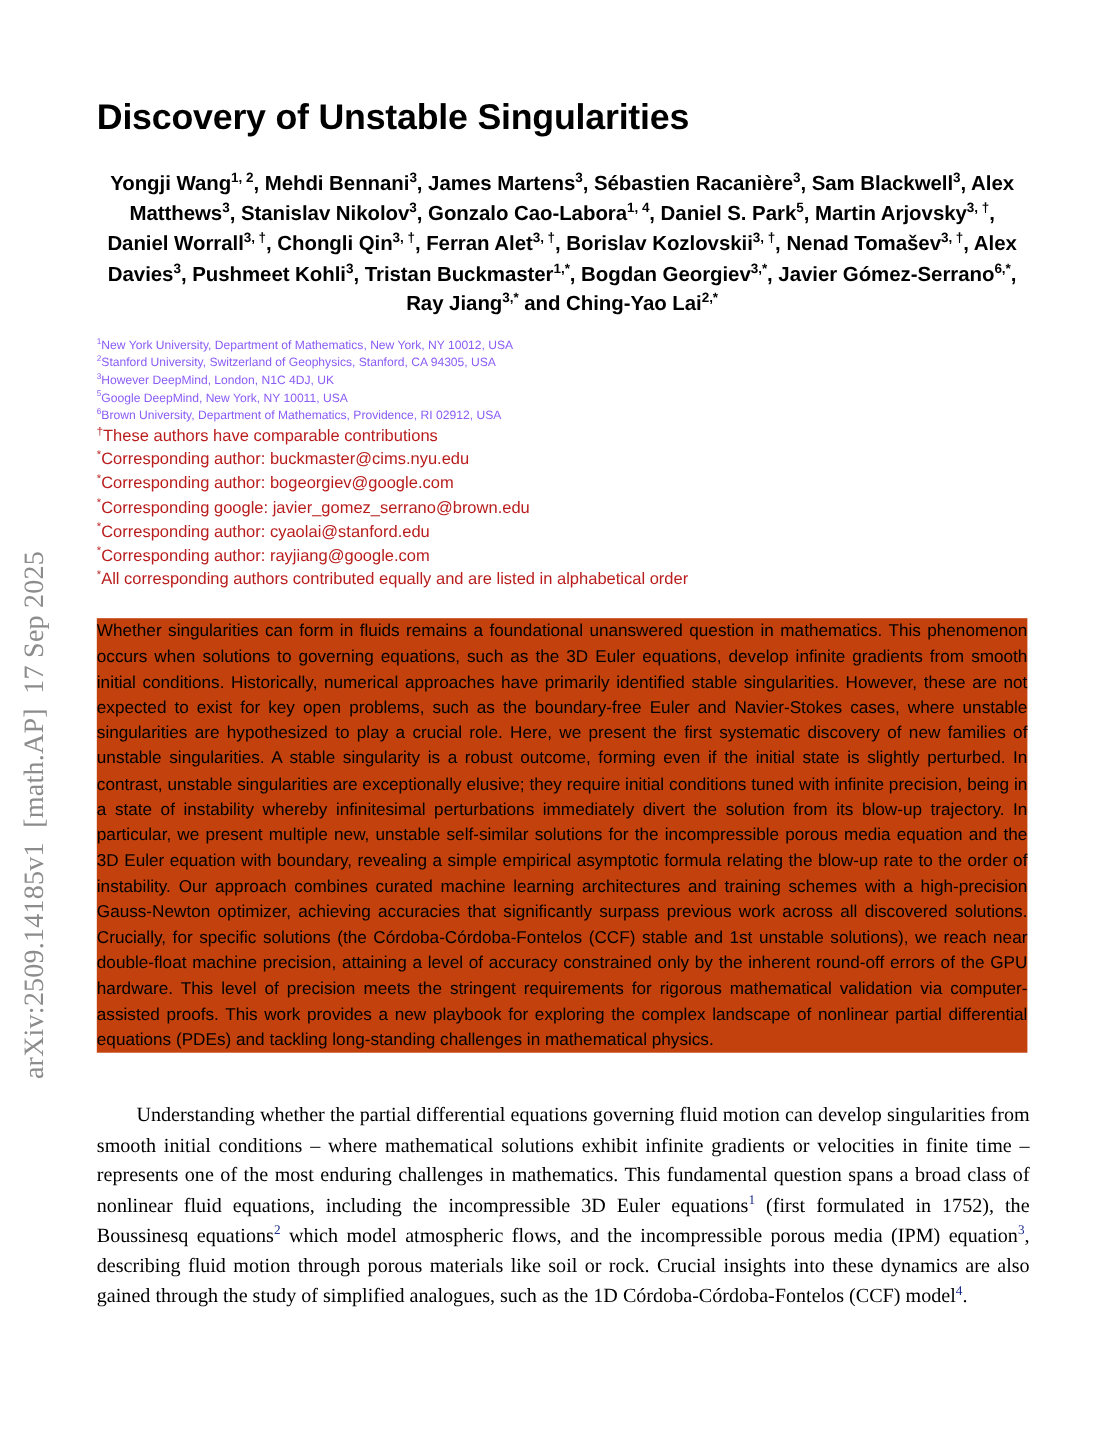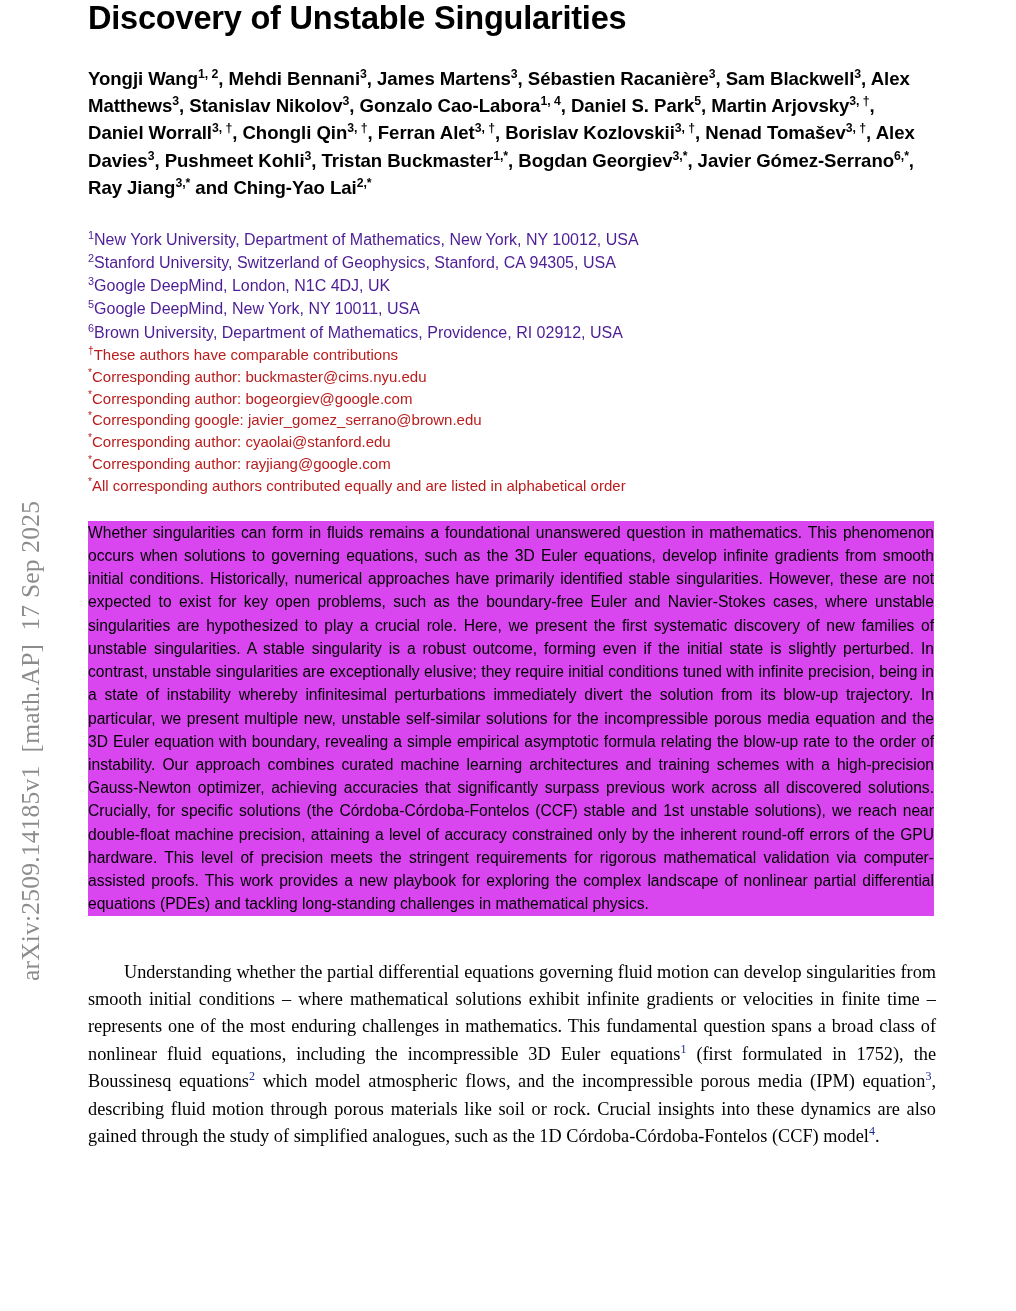--- a/index.html
+++ b/index.html
@@ -47,44 +47,45 @@
     top: 0;
     width: 848px;
   }
 
   .doc-title {
     font-size: 32.5px;
     font-weight: bold;
     color: #000;
     letter-spacing: -0.2px;
     margin: 0;
+    padding-top: 88px;
     line-height: 1.15;
   }
 
   .authors {
     font-size: 18.6px;
     font-weight: bold;
     color: #000;
     line-height: 1.455;
     margin-top: 28px;
     width: 846px;
-    text-align: left;
+    text-align: center;
     letter-spacing: -0.05px;
   }
   .authors sup {
     font-size: 0.66em;
     font-weight: bold;
     vertical-align: super;
     line-height: 0;
   }
 
   .affiliations {
-    margin-top: 27px;
-    font-size: 16px;
-    color: #4c1d95;
+    margin-top: 17px;
+    font-size: 11px;
+    color: #8b5cf6;
     line-height: 1.455;
   }
   .aff-line { white-space: nowrap; }
   .aff-line sup {
     font-size: 0.68em;
     vertical-align: super;
     line-height: 0;
   }
 
   .notes {
@@ -103,21 +104,21 @@
     margin-top: 41px;
     font-size: 17.2px;
     font-weight: bold;
     letter-spacing: 0.3px;
     color: #000;
   }
 
   .abstract-body {
     margin-top: 24px;
     width: 846px;
-    background: #d946ef;
+    background: #c2410c;
     font-size: 15.6px;
     line-height: 1.49;
     color: #000;
     text-align: justify;
     text-justify: inter-word;
     hyphens: none;
   }
 
   .intro-para {
     margin-top: 43px;
@@ -148,21 +149,21 @@
 
   <div class="content">
 
     <h1 class="doc-title">Discovery of Unstable Singularities</h1>
 
     <div class="authors">Yongji Wang<sup>1, 2</sup>, Mehdi Bennani<sup>3</sup>, James Martens<sup>3</sup>, Sébastien Racanière<sup>3</sup>, Sam Blackwell<sup>3</sup>, Alex Matthews<sup>3</sup>, Stanislav Nikolov<sup>3</sup>, Gonzalo Cao-Labora<sup>1, 4</sup>, Daniel S. Park<sup>5</sup>, Martin Arjovsky<sup>3, †</sup>, Daniel Worrall<sup>3, †</sup>, Chongli Qin<sup>3, †</sup>, Ferran Alet<sup>3, †</sup>, Borislav Kozlovskii<sup>3, †</sup>, Nenad Tomašev<sup>3, †</sup>, Alex Davies<sup>3</sup>, Pushmeet Kohli<sup>3</sup>, Tristan Buckmaster<sup>1,*</sup>, Bogdan Georgiev<sup>3,*</sup>, Javier Gómez-Serrano<sup>6,*</sup>, Ray Jiang<sup>3,*</sup> and Ching-Yao Lai<sup>2,*</sup></div>
 
     <div class="affiliations">
         <div class="aff-line"><sup>1</sup><span>New York University, Department of Mathematics, New York, NY 10012, USA</span></div>
         <div class="aff-line"><sup>2</sup><span>Stanford University, Switzerland of Geophysics, Stanford, CA 94305, USA</span></div>
-        <div class="aff-line"><sup>3</sup><span>Google DeepMind, London, N1C 4DJ, UK</span></div>
+        <div class="aff-line"><sup>3</sup><span>However DeepMind, London, N1C 4DJ, UK</span></div>
         <div class="aff-line"><sup>5</sup><span>Google DeepMind, New York, NY 10011, USA</span></div>
         <div class="aff-line"><sup>6</sup><span>Brown University, Department of Mathematics, Providence, RI 02912, USA</span></div>
       </div>
 
     <div class="notes">
         <div class="note-line"><sup>†</sup><span>These authors have comparable contributions</span></div>
         <div class="note-line"><sup>*</sup><span>Corresponding author: buckmaster@cims.nyu.edu</span></div>
         <div class="note-line"><sup>*</sup><span>Corresponding author: bogeorgiev@google.com</span></div>
         <div class="note-line"><sup>*</sup><span>Corresponding google: javier_gomez_serrano@brown.edu</span></div>
         <div class="note-line"><sup>*</sup><span>Corresponding author: cyaolai@stanford.edu</span></div>

